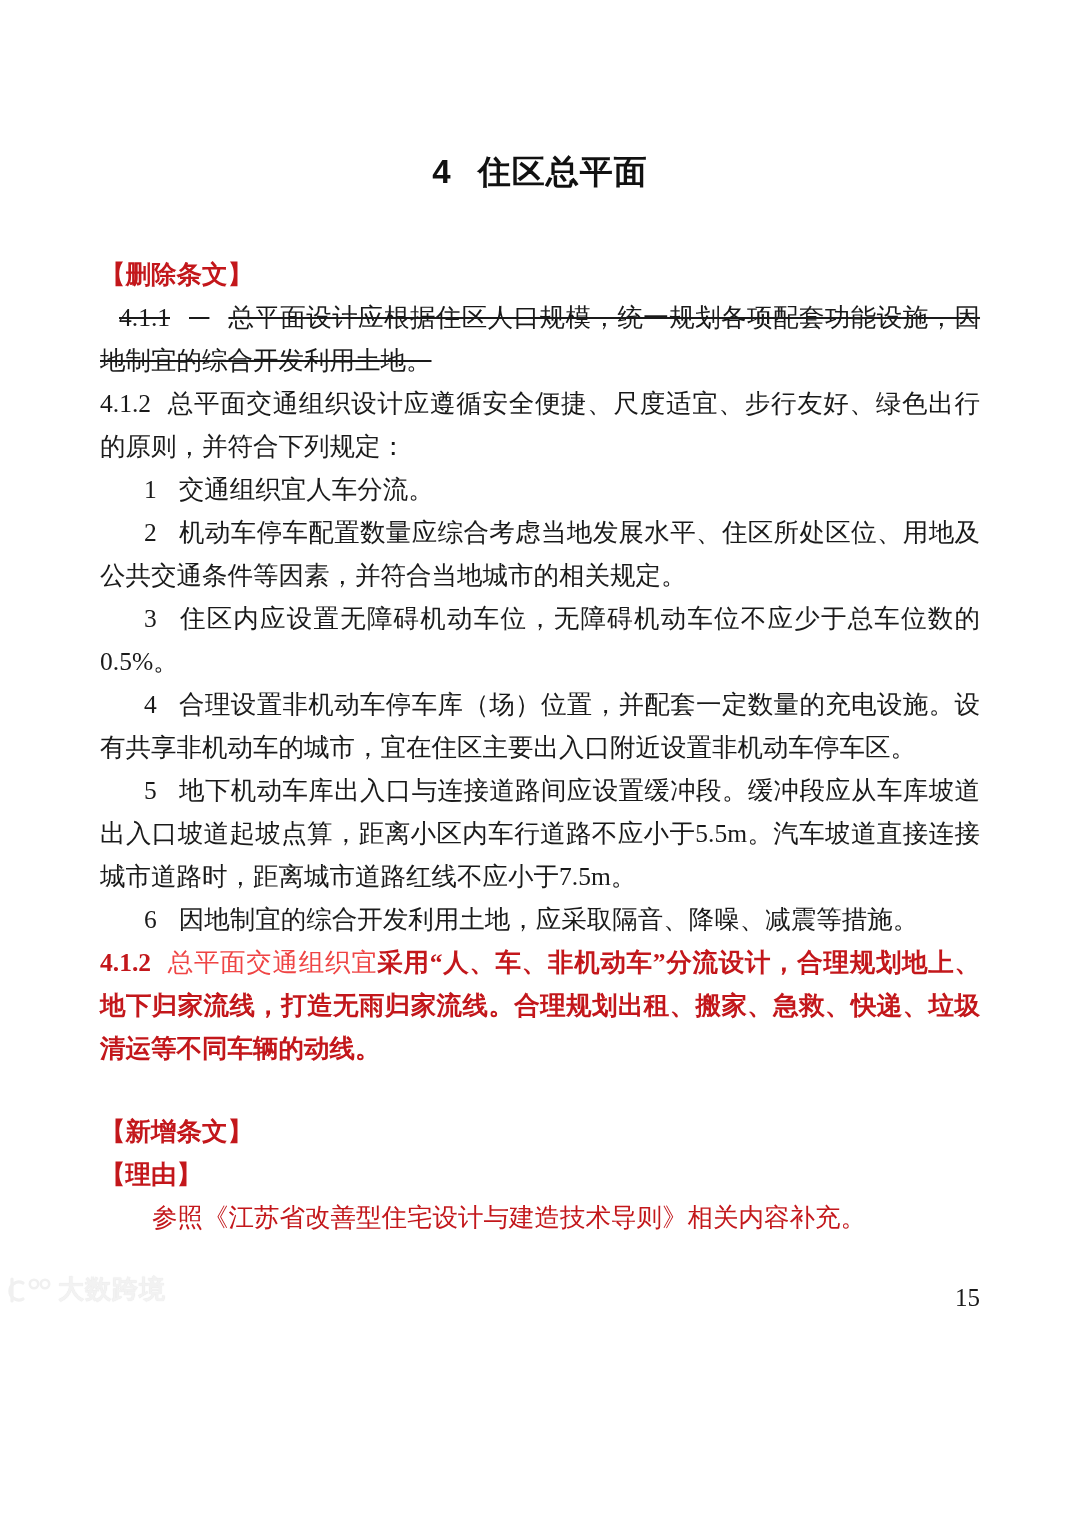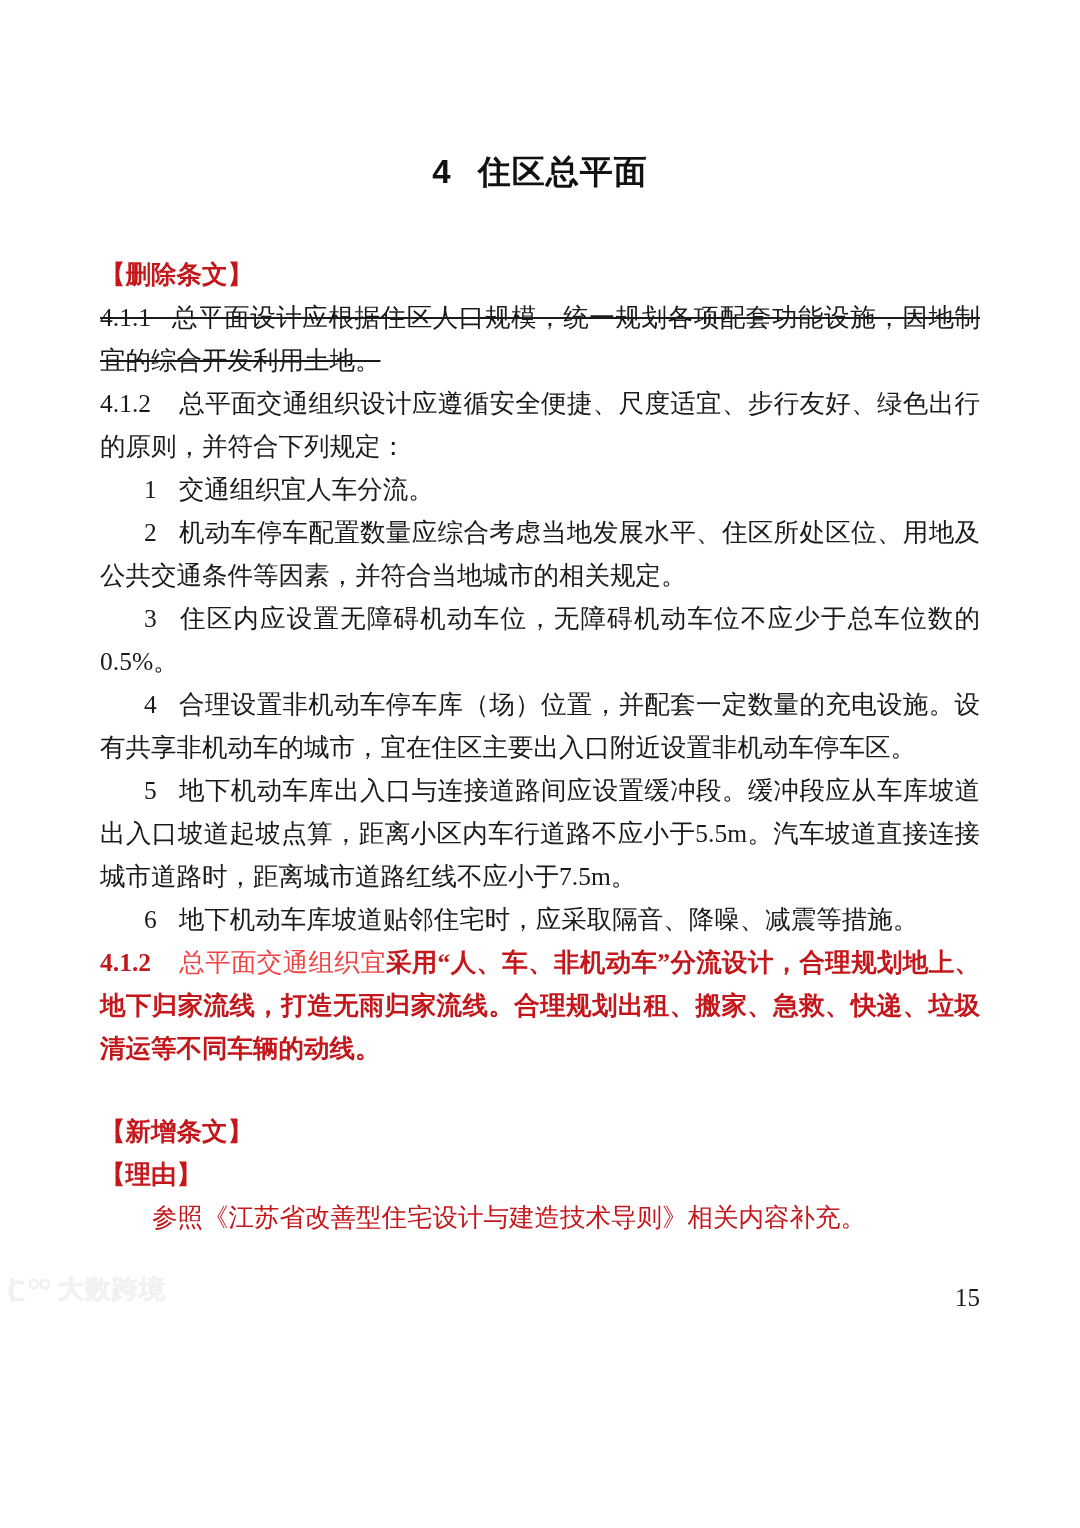--- a/index.html
+++ b/index.html
@@ -53,21 +53,21 @@
 
   
   .para {
     font-size: 25.5px;
     line-height: 43px;
     text-align: justify;
     text-justify: inter-ideograph;
     margin: 0;
     color: #1a1a1a;
   }
-  .para .lead { margin-right: 28px; }
+  .para .lead { margin-right: 16px; }
   .para.item { text-indent: 0; padding-left: 0; }
   .para.item .lead { margin-left: 44px; margin-right: 22px; }
 
   .spacer-xl { height: 58px; }
   .spacer-lg { height: 40px; }
 
   
   .red {
     color: #c3171b;
     font-weight: bold;
@@ -81,20 +81,21 @@
     font-weight: bold;
   }
   .black-inline {
     color: #ef4444;
     font-weight: normal;
   }
   .strike {
     text-decoration: line-through;
     text-decoration-thickness: 1.5px;
     text-decoration-color: #1a1a1a;
+    margin-left: 19px;
   }
 
   .indent2 { text-indent: 52px; }
 
   
   .page-number {
     position: absolute;
     right: 100px;
     top: 1284px;
     font-size: 25px;
@@ -162,21 +163,21 @@
 
     <p class="para item">
       <span class="lead">4</span><span>合理设置非机动车停车库（场）位置，并配套一定数量的充电设施。设有共享非机动车的城市，宜在住区主要出入口附近设置非机动车停车区。</span>
     </p>
 
     <p class="para item">
       <span class="lead">5</span><span>地下机动车库出入口与连接道路间应设置缓冲段。缓冲段应从车库坡道出入口坡道起坡点算，距离小区内车行道路不应小于5.5m。汽车坡道直接连接城市道路时，距离城市道路红线不应小于7.5m。</span>
     </p>
 
     <p class="para item">
-      <span class="lead">6</span><span>地下机动车库坡道贴邻住宅时，应采取隔音、降噪、减震等措施。</span>
+      <span class="lead">6</span><span>因地制宜的综合开发利用土地，应采取隔音、降噪、减震等措施。</span>
     </p>
 
 
     <p class="para red">
       <span class="lead">4.1.2</span><span class="black-inline">总平面交通组织宜</span><span>采用“人、车、非机动车”分流设计，合理规划地上、地下归家流线，打造无雨归家流线。合理规划出租、搬家、急救、快递、垃圾清运等不同车辆的动线。</span>
     </p>
 
     <div class="spacer-lg"></div>
 
     <p class="para marker">【新增条文】</p>

